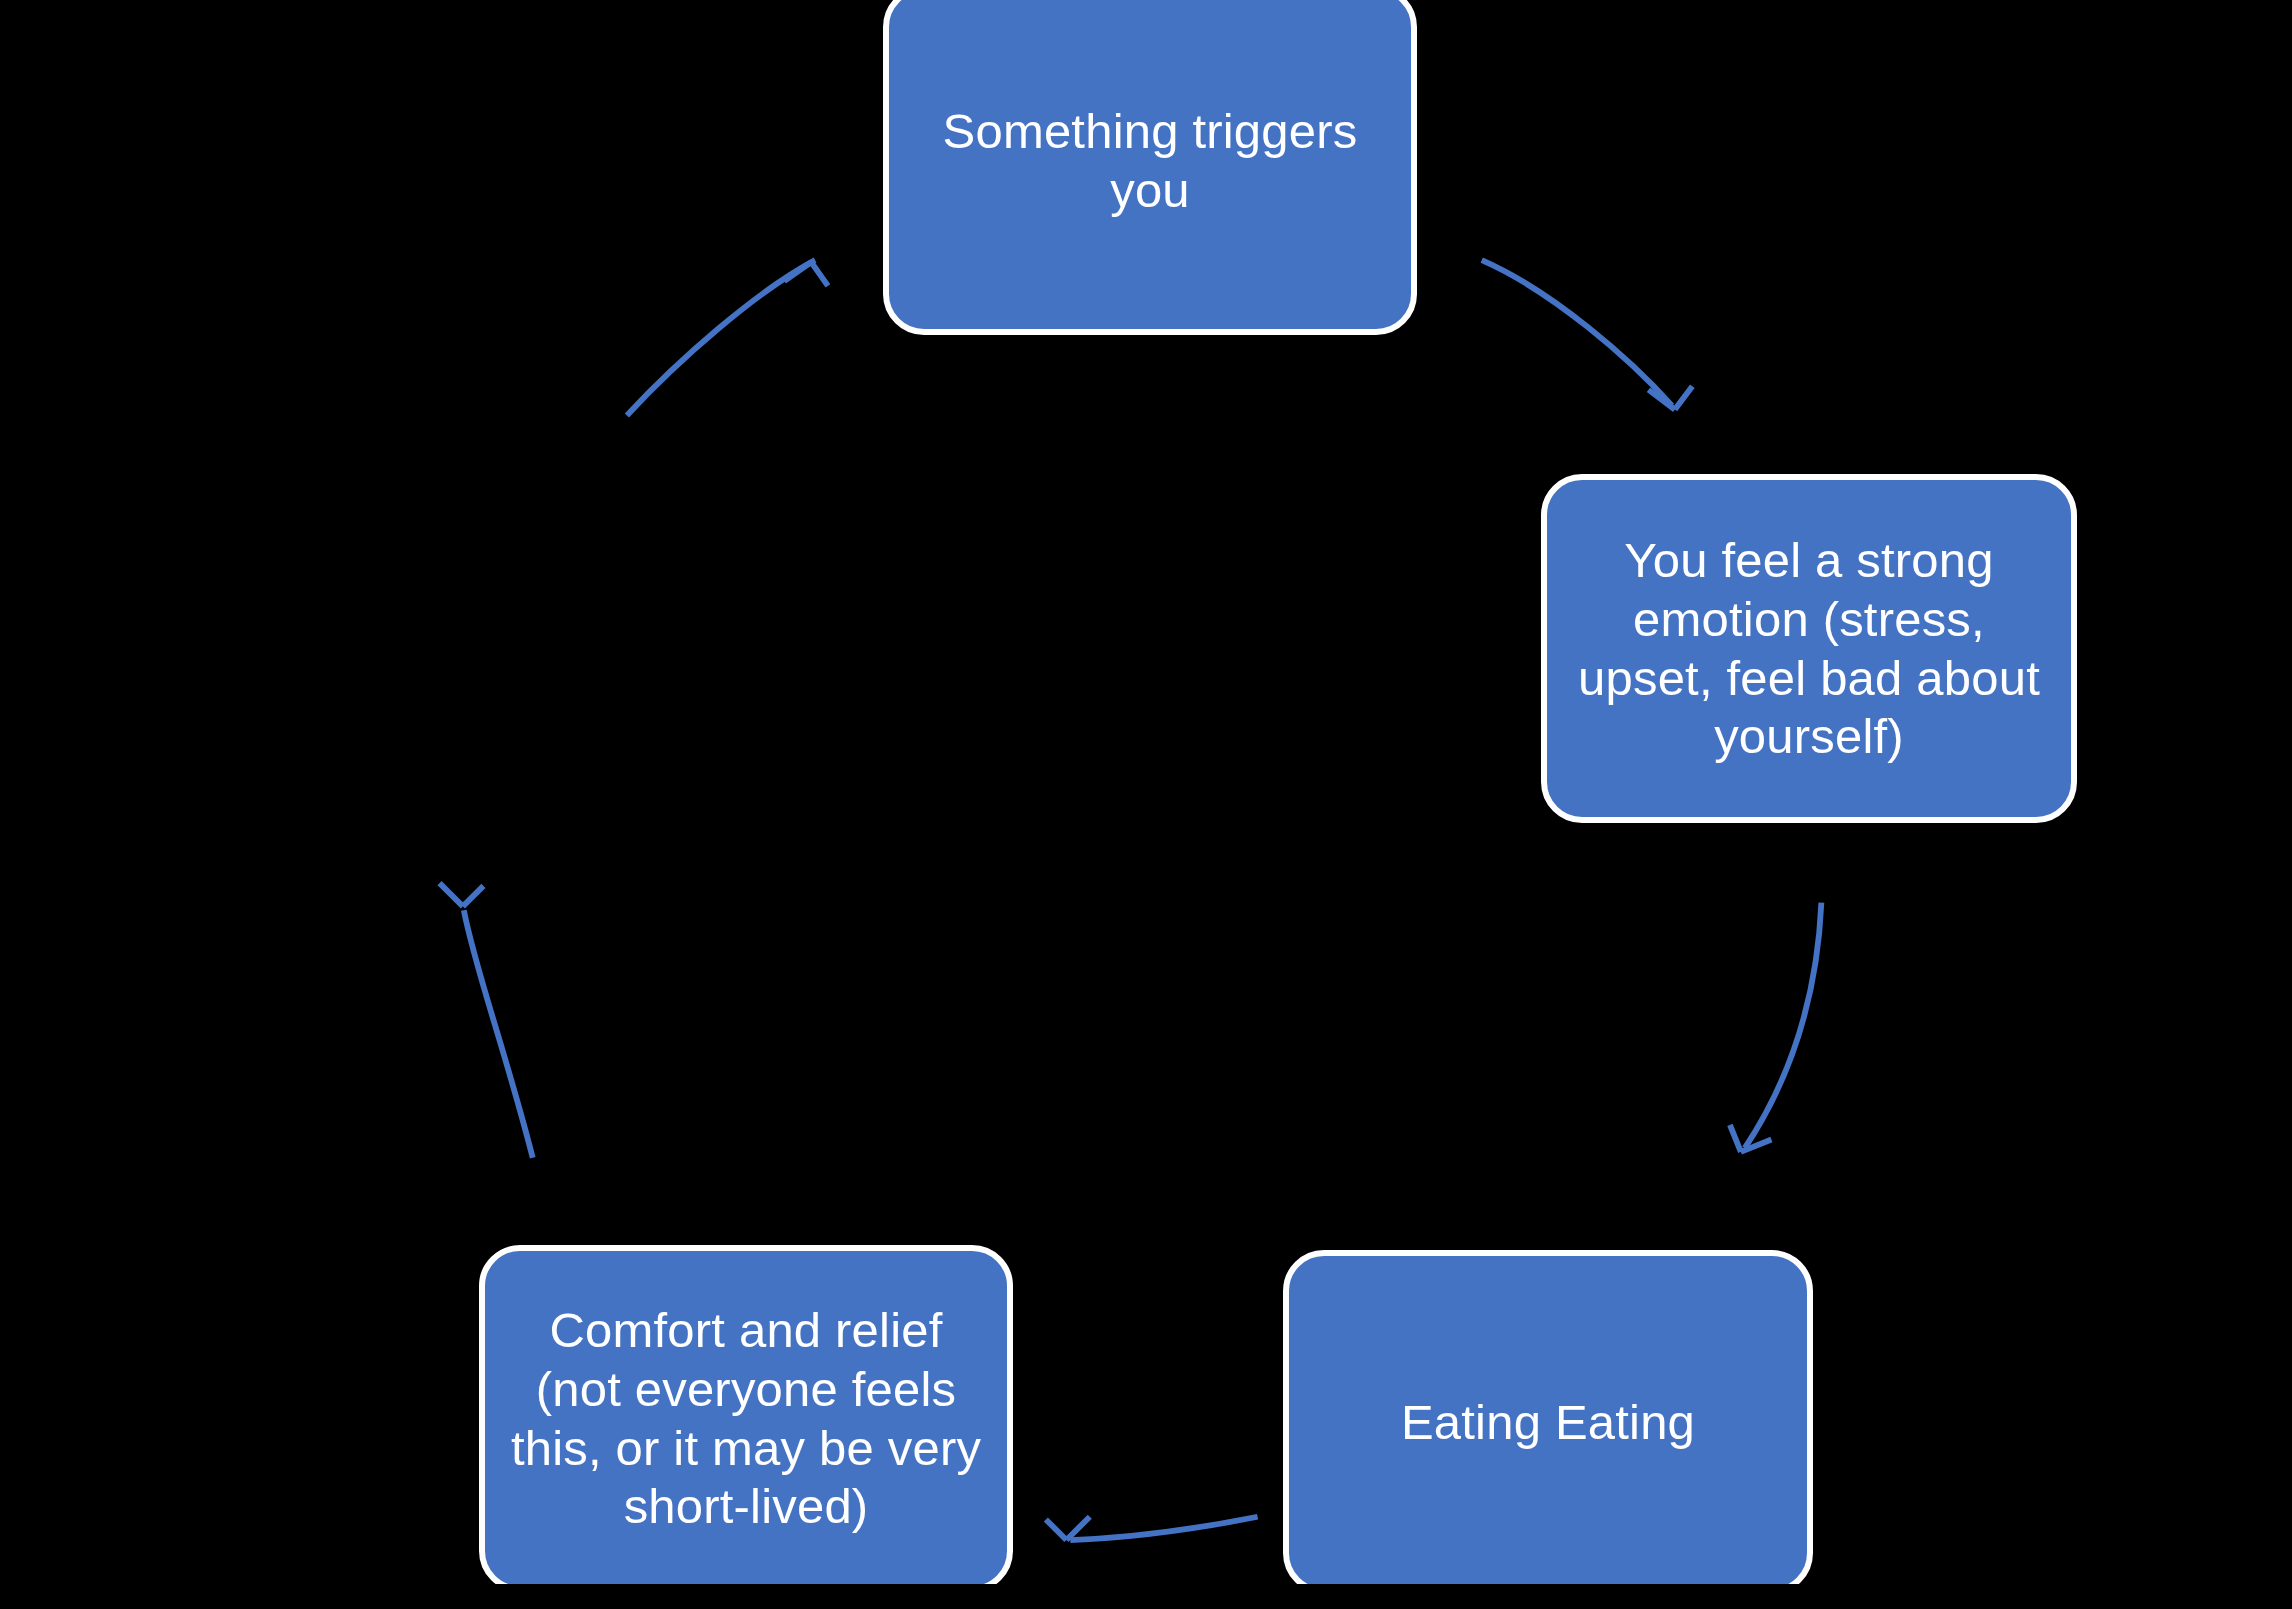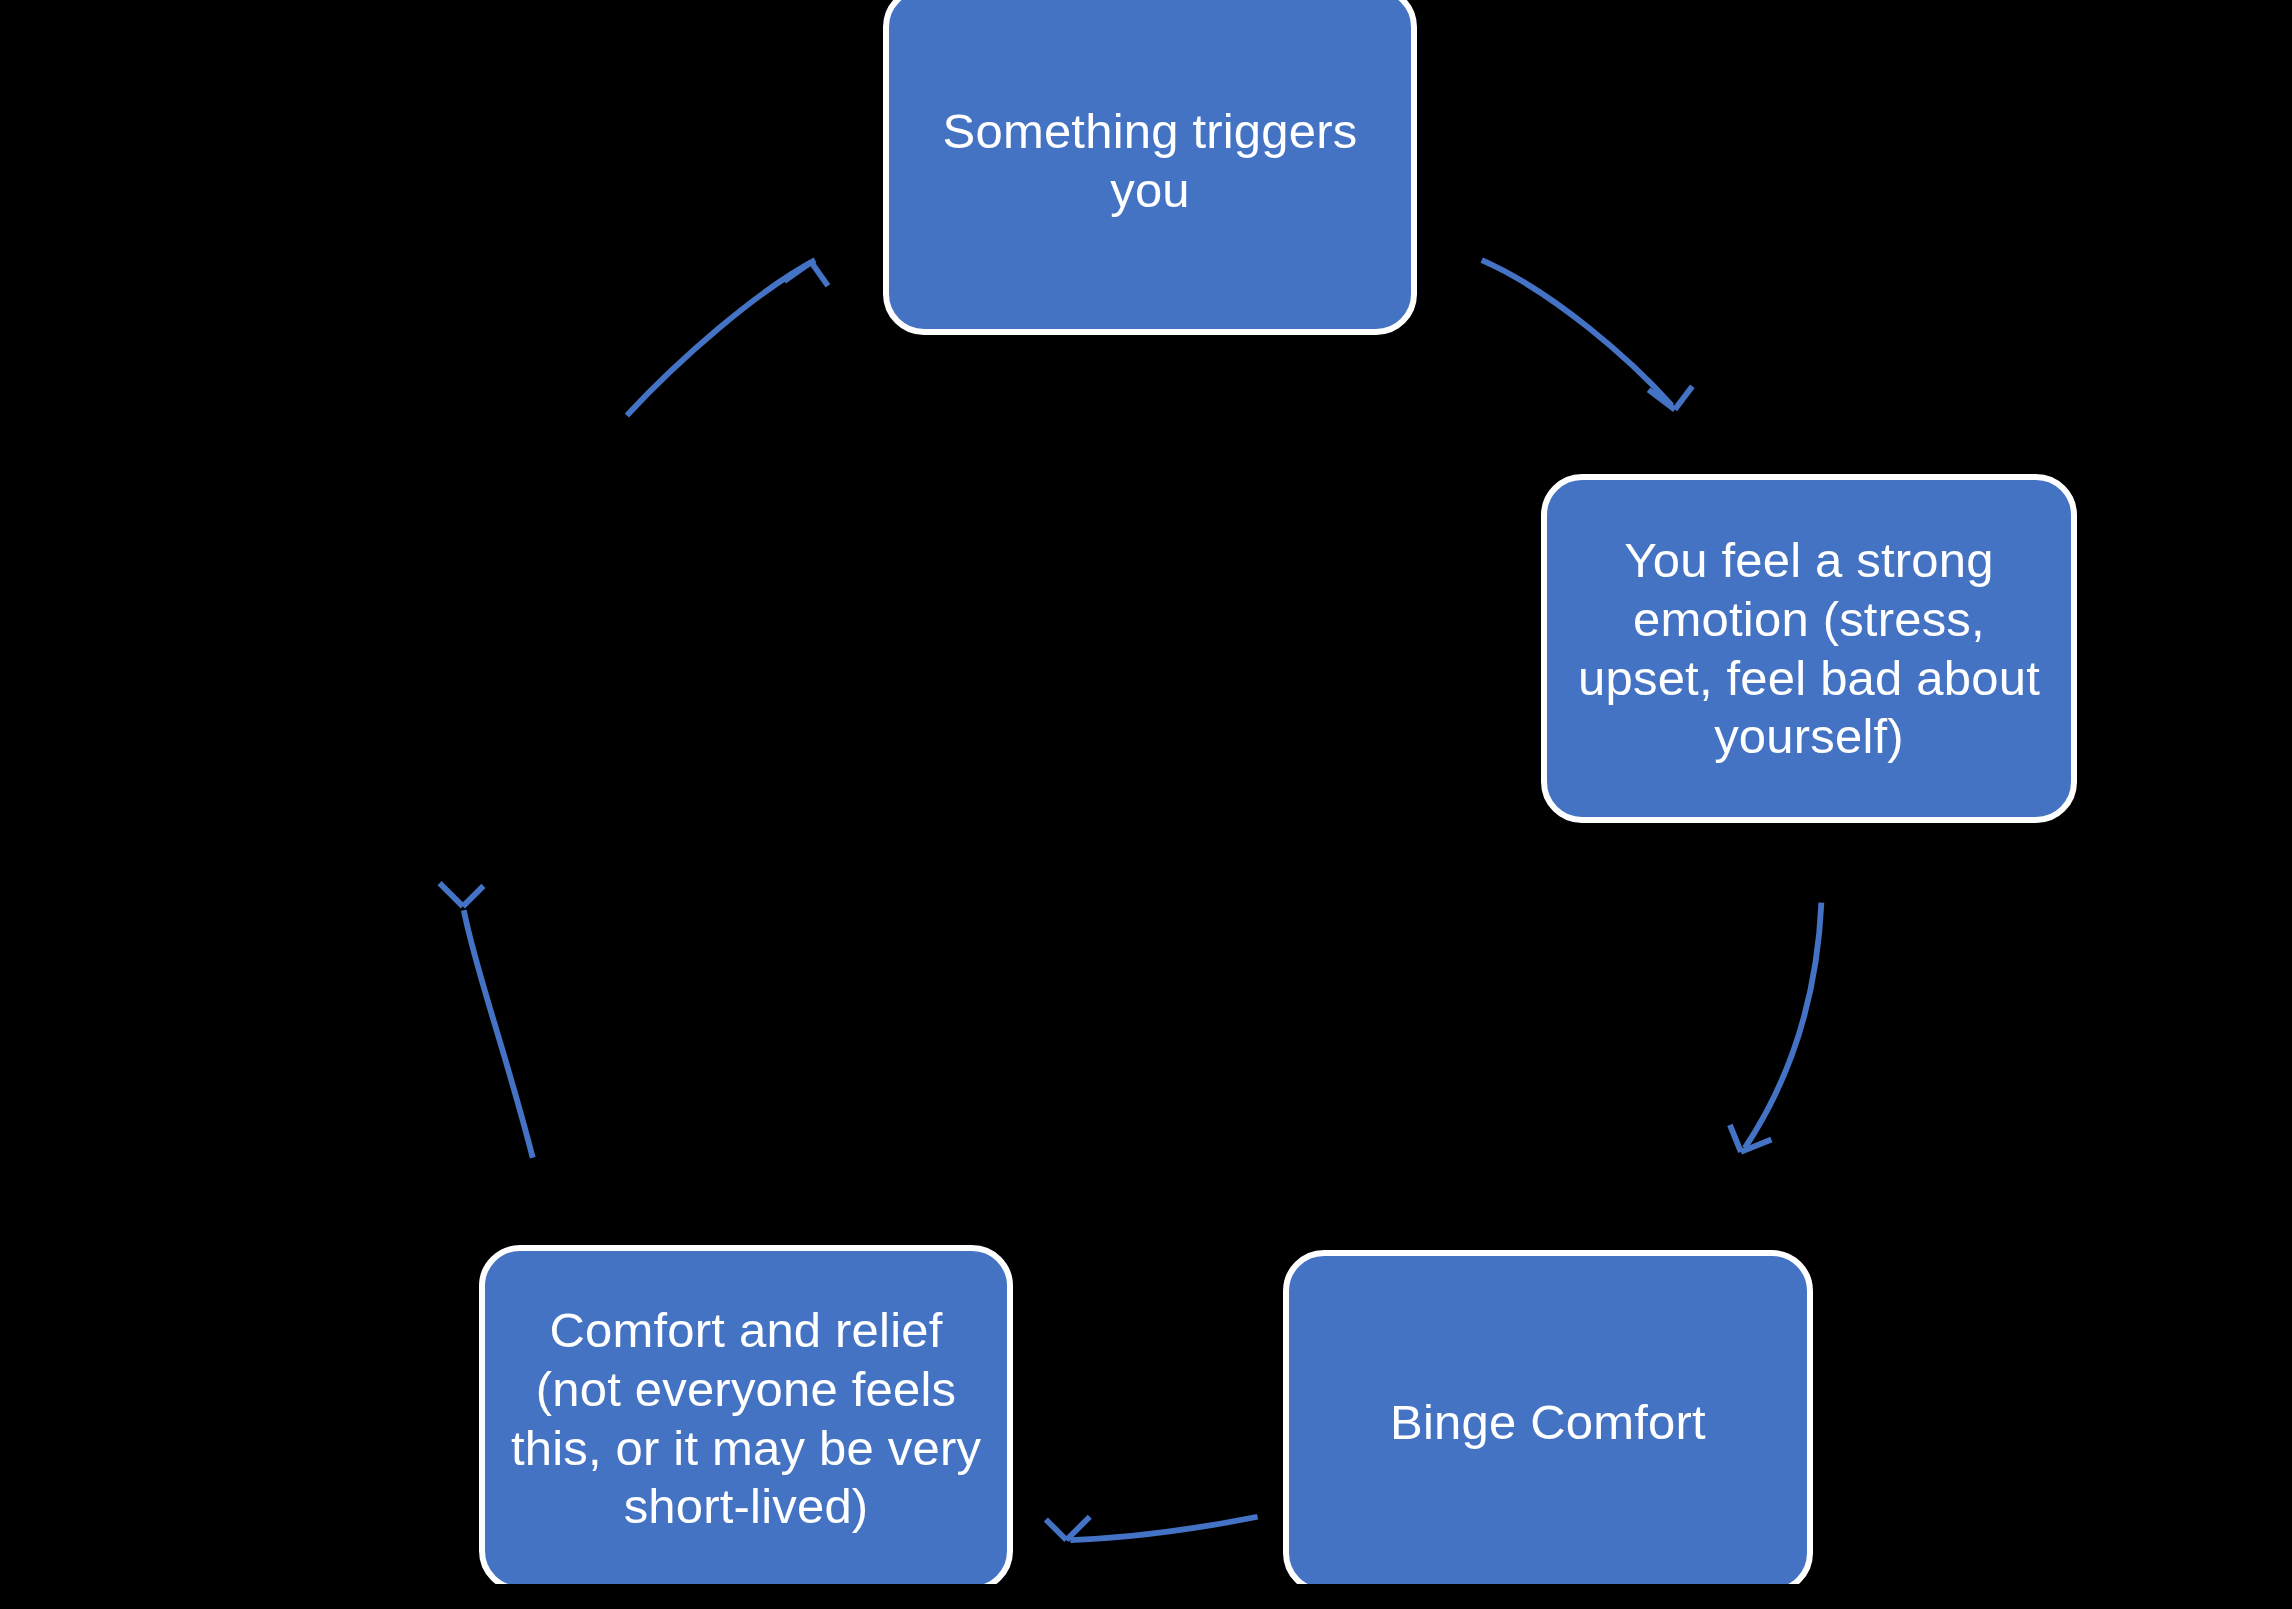--- a/index.html
+++ b/index.html
@@ -84,19 +84,19 @@
     <g>
       <path class="arrow-path" d="M 549 1193 C 520 1080 490 1000 478 938"></path>
       <path class="arrow-head" d="M 477 934 L 477 964 M 477 934 L 511 934" transform="rotate(-135 477 934)"></path>
     </g>
   </svg>
 
   <div class="node" id="node-trigger">Something triggers you</div>
 
   <div class="node" id="node-emotion">You feel a strong emotion (stress, upset, feel bad about yourself)</div>
 
-  <div class="node" id="node-binge">Binge Comfort</div>
+  <div class="node" id="node-binge">Eating Eating</div>
 
   <div class="node" id="node-comfort">Comfort and relief (not everyone feels this, or it may be very short-lived)</div>
 
 
 </div>
 
 
 </body></html>

